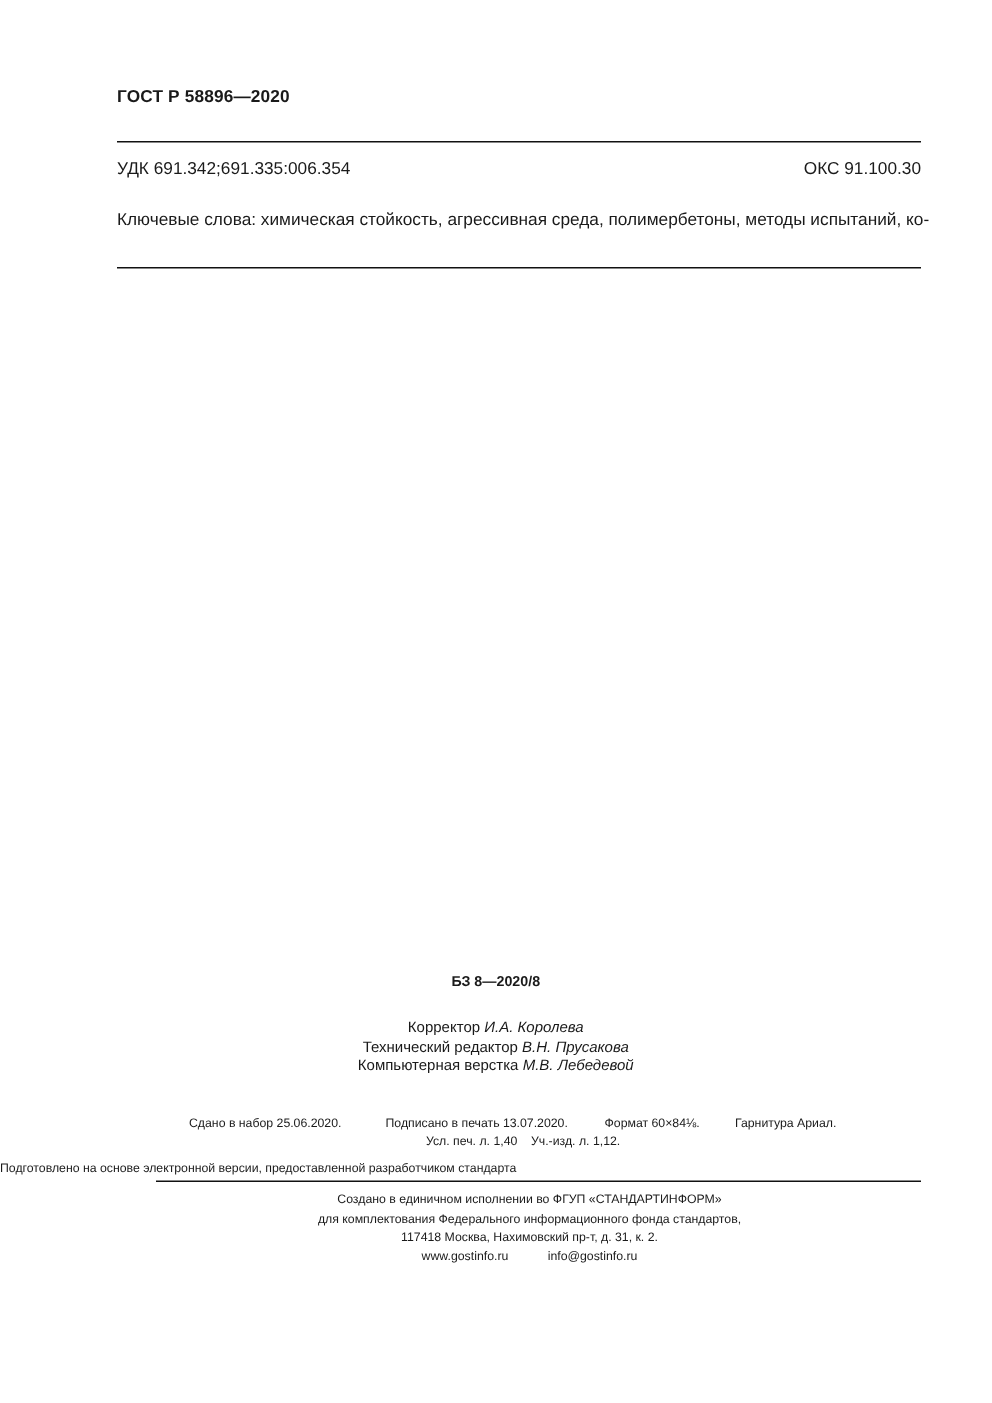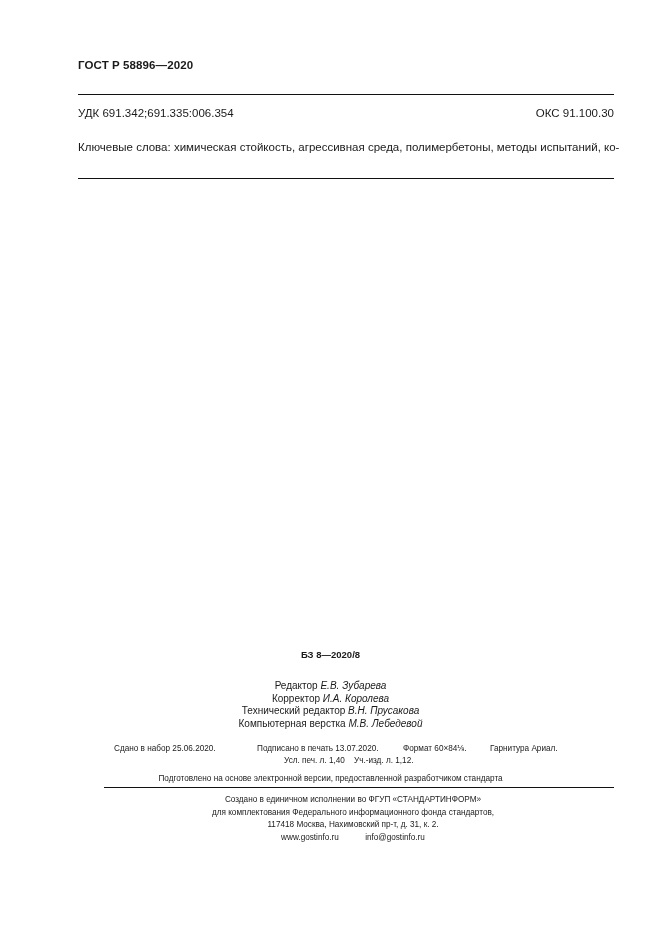--- a/index.html
+++ b/index.html
@@ -57,29 +57,28 @@
       font-size: 10px;
       line-height: 12.5px;
     }
     .credits .credit-row { display: block; }
     .credits .name { font-style: italic; }
     .pubinfo {
       top: 744px;
       font-size: 8.2px;
       white-space: nowrap;
     }
-    .pub1 { left: 114px; }
+    .pub1 { left: 126px; }
     .pub2 { left: 257px; }
     .pub3 { left: 403px; }
     .pub4 { left: 490px; }
     .pub5 { left: 284px; top: 756px; }
     .pub6 { left: 354px; top: 756px; }
     .prepared {
       left: 0; width: 661px; top: 774px;
-      text-align: center;
       font-size: 8.2px;
     }
     .footer {
       left: 0; width: 706px; top: 794px;
       text-align: center;
       font-size: 8.2px;
       line-height: 12.5px;
     }
     .footer .footer-row { display: block; }
     .footer .contacts span { margin: 11px 12px; }
@@ -96,24 +95,20 @@
 
 <div class="abs keywords">
   <span class="kw-line">Ключевые слова: химическая стойкость, агрессивная среда, полимербетоны, методы испытаний, ко-</span>
 </div>
 
 <div class="abs rule rule-mid"></div>
 
 <div class="abs bz">БЗ 8—2020/8</div>
 
 <div class="abs credits">
-  <span class="credit-row">
-    <span>Редактор</span>
-    <span class="name">Е.В. Зубарева</span>
-  </span>
   <span class="credit-row">
     <span>Корректор</span>
     <span class="name">И.А. Королева</span>
   </span>
   <span class="credit-row">
     <span>Технический редактор</span>
     <span class="name">В.Н. Прусакова</span>
   </span>
   <span class="credit-row">
     <span>Компьютерная верстка</span>

